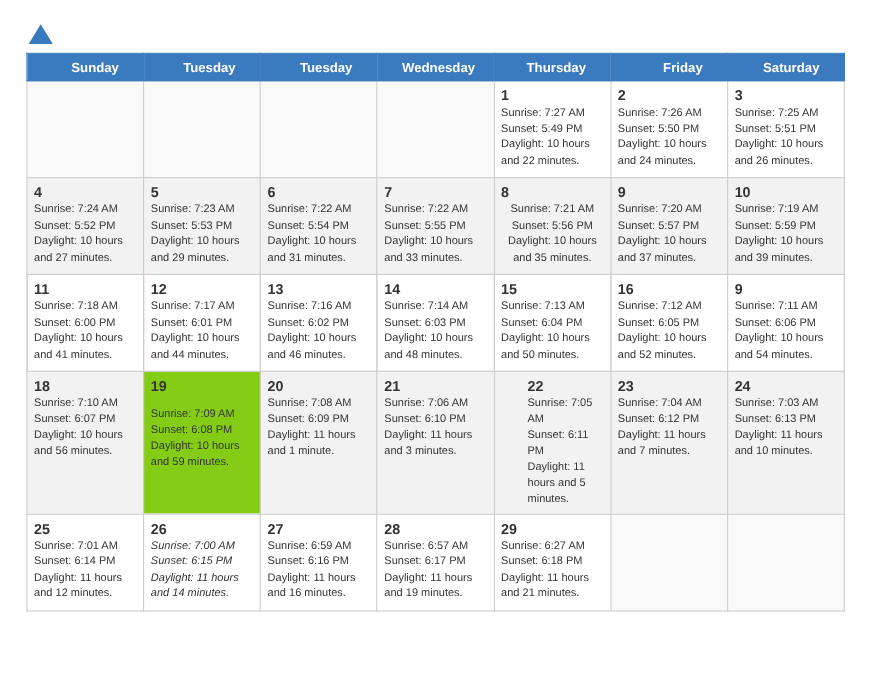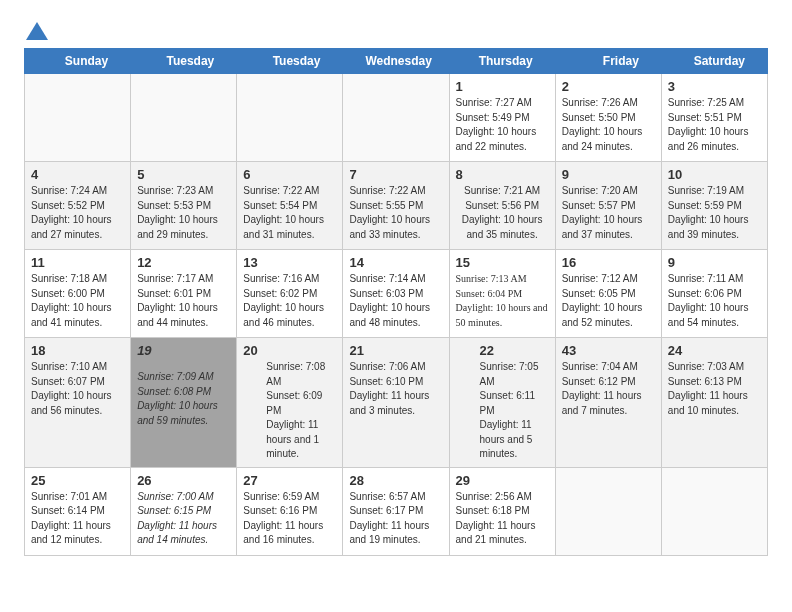--- a/index.html
+++ b/index.html
@@ -218,21 +218,21 @@
 Daylight: 10 hours and 46 minutes.</div>
         </td>
         <td>
           <span class="day-num">14</span>
           <div class="day-info" style="white-space: pre-line;">Sunrise: 7:14 AM
 Sunset: 6:03 PM
 Daylight: 10 hours and 48 minutes.</div>
         </td>
         <td>
           <span class="day-num">15</span>
-          <div class="day-info" style="white-space: pre-line; font-family: Liberation Serif, serif;">Sunrise: 7:13 AM
+          <div class="day-info" style="white-space: pre-line;">Sunrise: 7:13 AM
 Sunset: 6:04 PM
 Daylight: 10 hours and 50 minutes.</div>
         </td>
         <td>
           <span class="day-num">16</span>
           <div class="day-info" style="white-space: pre-line;">Sunrise: 7:12 AM
 Sunset: 6:05 PM
 Daylight: 10 hours and 52 minutes.</div>
         </td>
         <td>
@@ -242,46 +242,46 @@
 Daylight: 10 hours and 54 minutes.</div>
         </td>
       </tr>
       <tr class="week-row" style="background-color: rgb(242, 242, 242);">
         <td style="background-color: rgb(242, 242, 242);">
           <span class="day-num">18</span>
           <div class="day-info" style="white-space: pre-line;">Sunrise: 7:10 AM
 Sunset: 6:07 PM
 Daylight: 10 hours and 56 minutes.</div>
         </td>
-        <td style="background-color: #a3a3a3; font-style: italic;">
+        <td style="background-color: #84cc16;">
           <span class="day-num">19</span>
           <div class="day-info" style="white-space: pre-line; margin-top: 12px;">Sunrise: 7:09 AM
 Sunset: 6:08 PM
 Daylight: 10 hours and 59 minutes.</div>
         </td>
         <td style="background-color: rgb(242, 242, 242);">
           <span class="day-num">20</span>
-          <div class="day-info" style="white-space: pre-line; margin-left: 23px;">Sunrise: 7:08 AM
+          <div class="day-info" style="white-space: pre-line;">Sunrise: 7:08 AM
 Sunset: 6:09 PM
 Daylight: 11 hours and 1 minute.</div>
         </td>
         <td style="background-color: rgb(242, 242, 242);">
           <span class="day-num">21</span>
           <div class="day-info" style="white-space: pre-line;">Sunrise: 7:06 AM
 Sunset: 6:10 PM
 Daylight: 11 hours and 3 minutes.</div>
         </td>
         <td style="background-color: rgb(242, 242, 242); padding-left: 30px;">
           <span class="day-num">22</span>
           <div class="day-info" style="white-space: pre-line;">Sunrise: 7:05 AM
 Sunset: 6:11 PM
 Daylight: 11 hours and 5 minutes.</div>
         </td>
         <td style="background-color: rgb(242, 242, 242);">
-          <span class="day-num">43</span>
+          <span class="day-num">23</span>
           <div class="day-info" style="white-space: pre-line;">Sunrise: 7:04 AM
 Sunset: 6:12 PM
 Daylight: 11 hours and 7 minutes.</div>
         </td>
         <td style="background-color: rgb(242, 242, 242);">
           <span class="day-num">24</span>
           <div class="day-info" style="white-space: pre-line;">Sunrise: 7:03 AM
 Sunset: 6:13 PM
 Daylight: 11 hours and 10 minutes.</div>
         </td>
@@ -306,21 +306,21 @@
 Daylight: 11 hours and 16 minutes.</div>
         </td>
         <td>
           <span class="day-num">28</span>
           <div class="day-info" style="white-space: pre-line;">Sunrise: 6:57 AM
 Sunset: 6:17 PM
 Daylight: 11 hours and 19 minutes.</div>
         </td>
         <td>
           <span class="day-num">29</span>
-          <div class="day-info" style="white-space: pre-line;">Sunrise: 2:56 AM
+          <div class="day-info" style="white-space: pre-line;">Sunrise: 6:27 AM
 Sunset: 6:18 PM
 Daylight: 11 hours and 21 minutes.</div>
         </td>
         <td class="empty" style="background-color: rgb(249, 249, 249);"></td>
         <td class="empty" style="background-color: rgb(249, 249, 249);"></td>
       </tr>
     </tbody>
 </table>
 
 </body></html>

